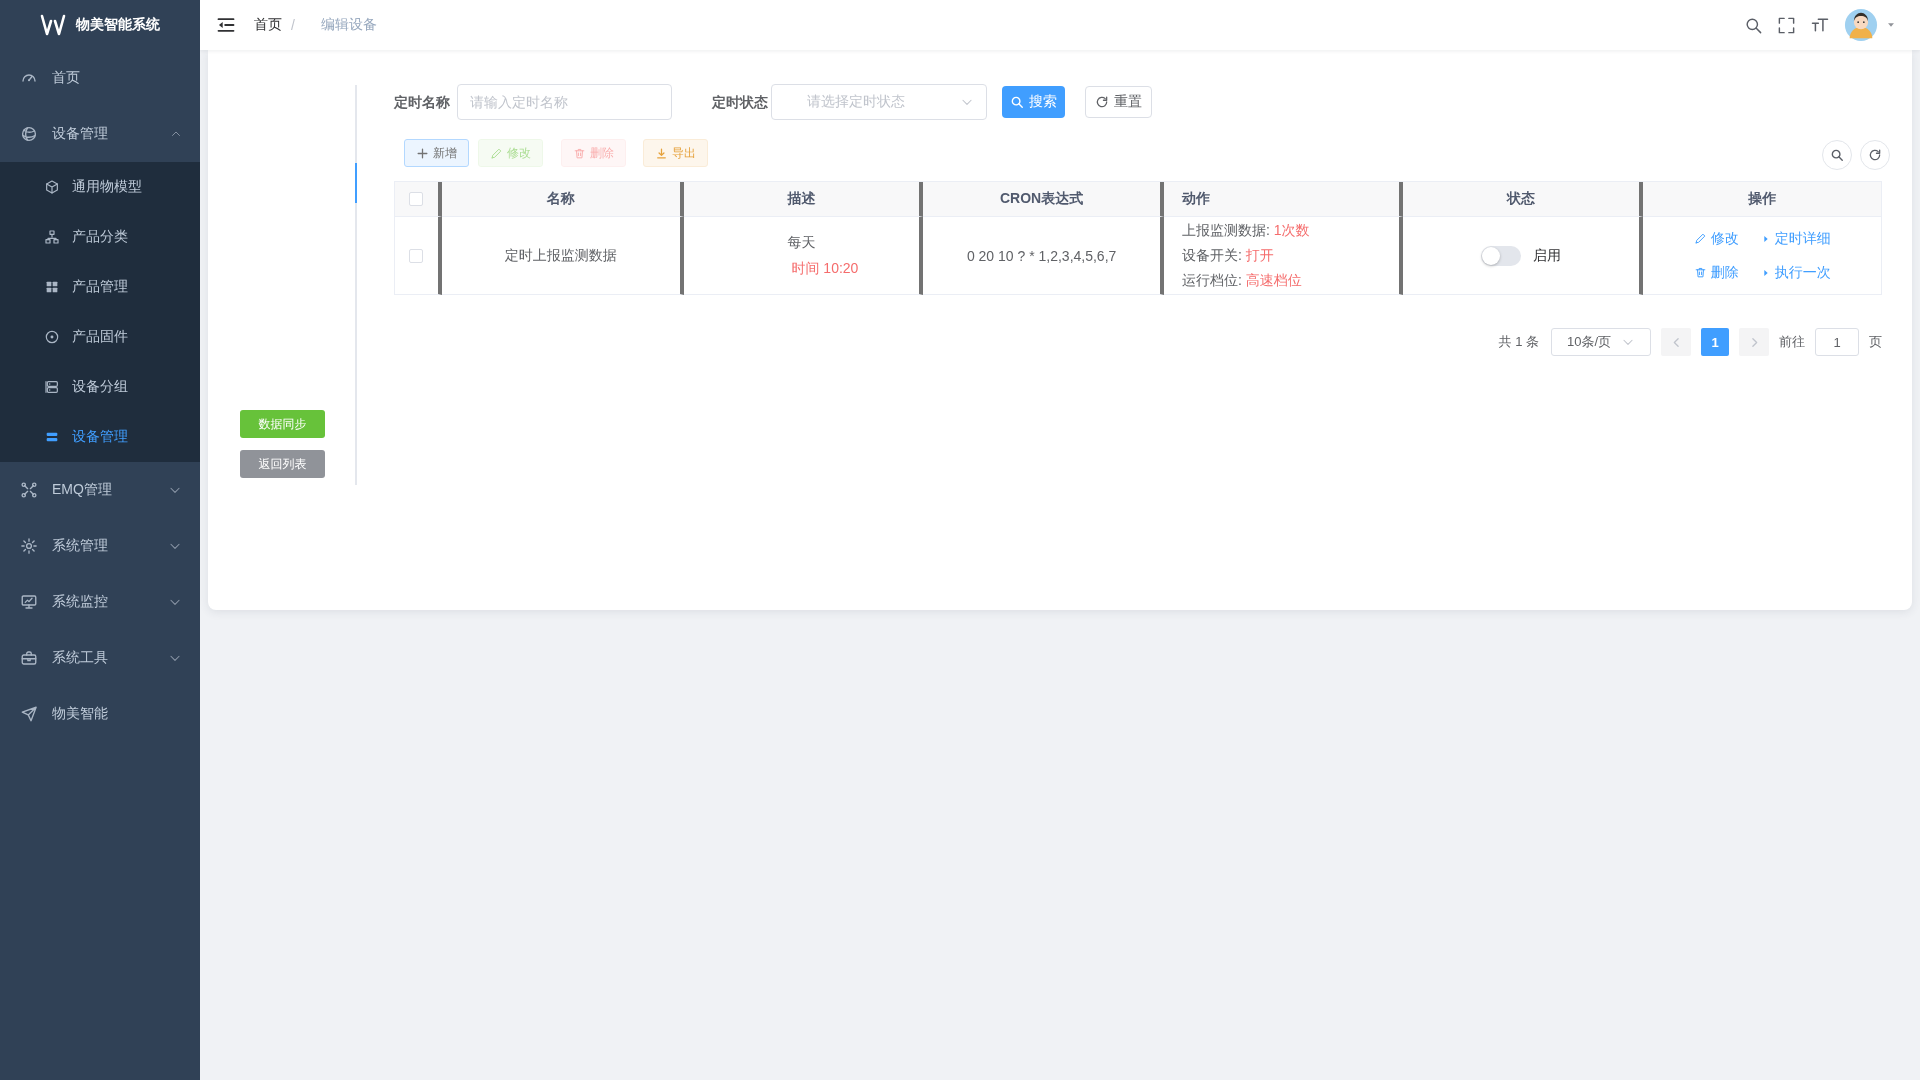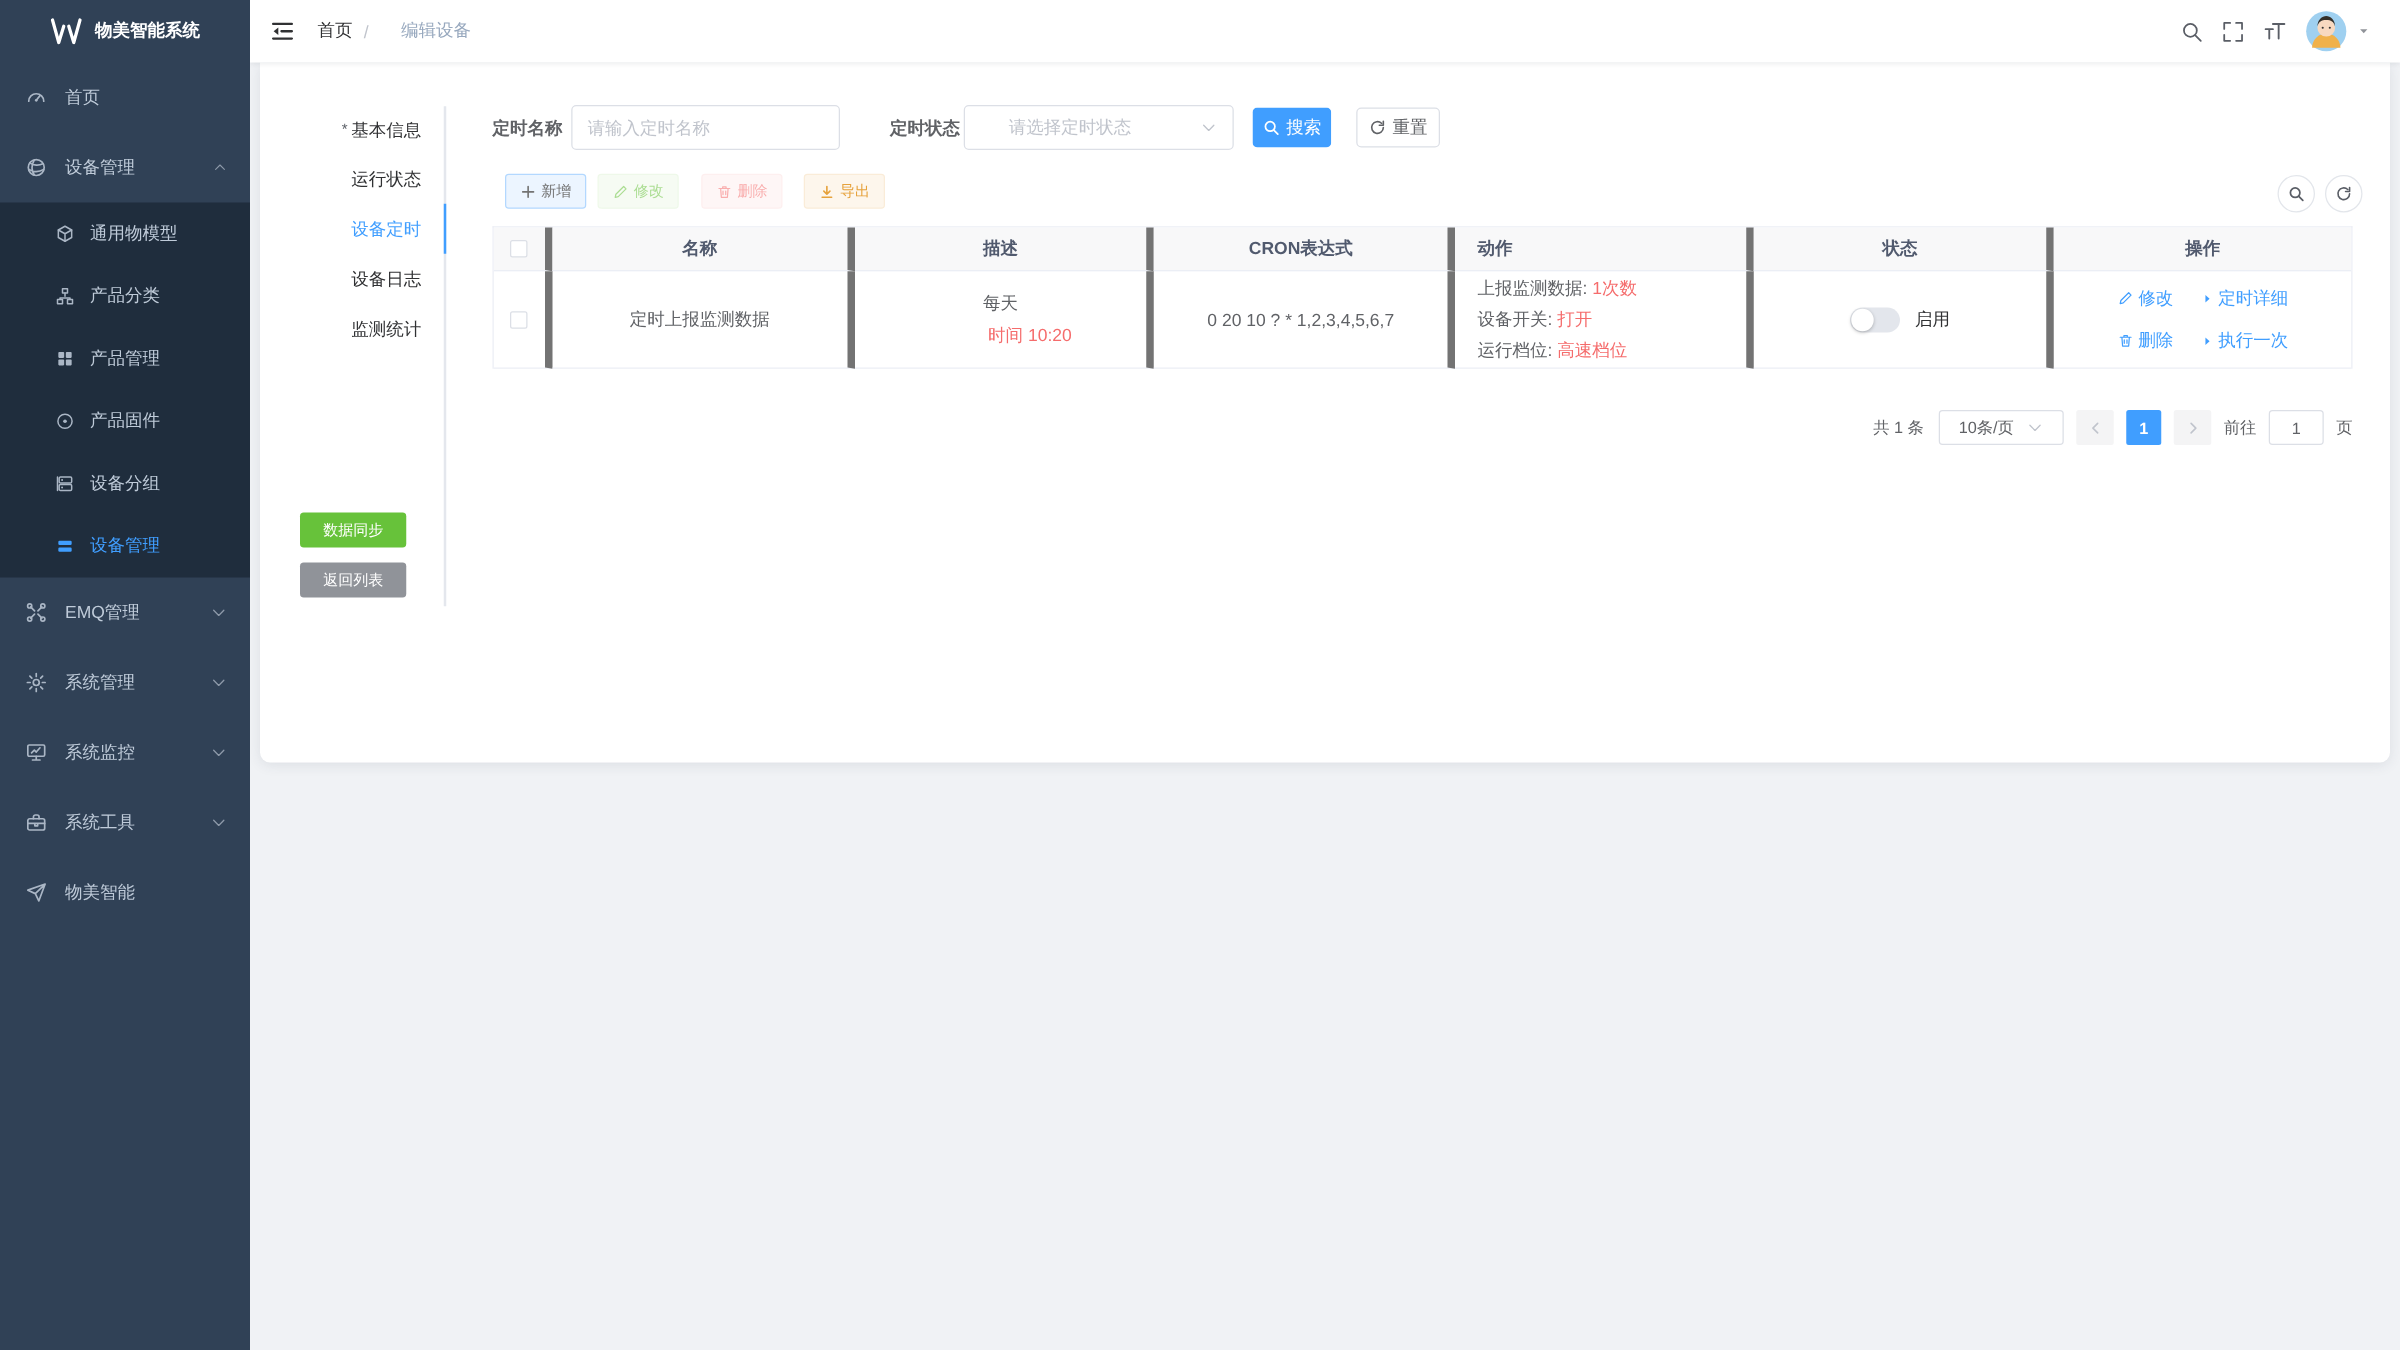--- a/index.html
+++ b/index.html
@@ -77,21 +77,21 @@
   .tb-del { left:353px; background:#fef0f0; border:1px solid #fde2e2; color:#f56c6c; opacity:.55; cursor:not-allowed; }
   .tb-exp { left:435px; background:#fdf6ec; border:1px solid #faecd8; color:#e6a23c; }
   .mini-circle { position:absolute; top:90px; width:30px; height:30px; border-radius:50%; background:#fff;
     border:1px solid #e3e6eb; color:#5a5e66; display:flex; align-items:center; justify-content:center; cursor:pointer; }
   .mc-search { left:1614px; }
   .mc-refresh { left:1652px; }
 
   
   .table { position:absolute; left:186px; top:131px; width:1488px; border:1px solid #ebeef5; border-bottom:none; font-size:14px; color:#606266; }
   .trow { display:flex; }
-  .tcell { border-right:6px solid #737373; border-bottom:1px solid #ebeef5; display:flex; align-items:center; justify-content:center; text-align:center; }
+  .tcell { border-right:4px solid #737373; border-bottom:1px solid #ebeef5; display:flex; align-items:center; justify-content:center; text-align:center; }
   .tcell:last-child { border-right:none; }
   .thead .tcell { height:35px; background:#f8f8f9; font-weight:bold; color:#515a6e; }
   .tbody .tcell { height:78px; }
   .c0{width:47px;} .c1{width:242px;} .c2{width:240px;} .c3{width:241px;} .c4{width:239px;} .c5{width:241px;} .c6{width:238px;}
   .th-action, .cell-action { justify-content:flex-start; text-align:left; padding-left:18px; }
   .checkbox { width:14px; height:14px; border:1px solid #dcdfe6; border-radius:2px; background:#fff; cursor:pointer; }
   .desc-line1 { color:#606266; }
   .desc-line2 { color:#f56c6c; margin-top:8px;padding-left:47px; }
   .action-lines { display:flex; flex-direction:column; gap:7px; }
   .action-line .av { color:#f56c6c; }
@@ -329,29 +329,20 @@
             <path d="M5 8l7 8 7-8z"></path>
           </svg>
         </span>
     </span>
   </div>
 </header>
 
 <main class="app-main">
 <section class="card">
 
-  <div class="subnav">
-    <div class="subnav-tab">
-      <span class="req">*</span><span>基本信息</span>
-    </div>
-    <div class="subnav-tab"><span>运行状态</span></div>
-    <div class="subnav-tab active"><span>设备定时</span></div>
-    <div class="subnav-tab"><span>设备日志</span></div>
-    <div class="subnav-tab"><span>监测统计</span></div>
-  </div>
   <div class="subnav-divider"></div>
   <div class="subnav-active-bar"></div>
   <button class="side-btn btn-sync" style="background:#67c23a">数据同步</button>
   <button class="side-btn btn-back">返回列表</button>
 
   <label class="qlabel qlabel1">定时名称</label>
   <div class="el-input q-input1">
     <input placeholder="请输入定时名称" style="">
   </div>
   <label class="qlabel qlabel2">定时状态</label>

